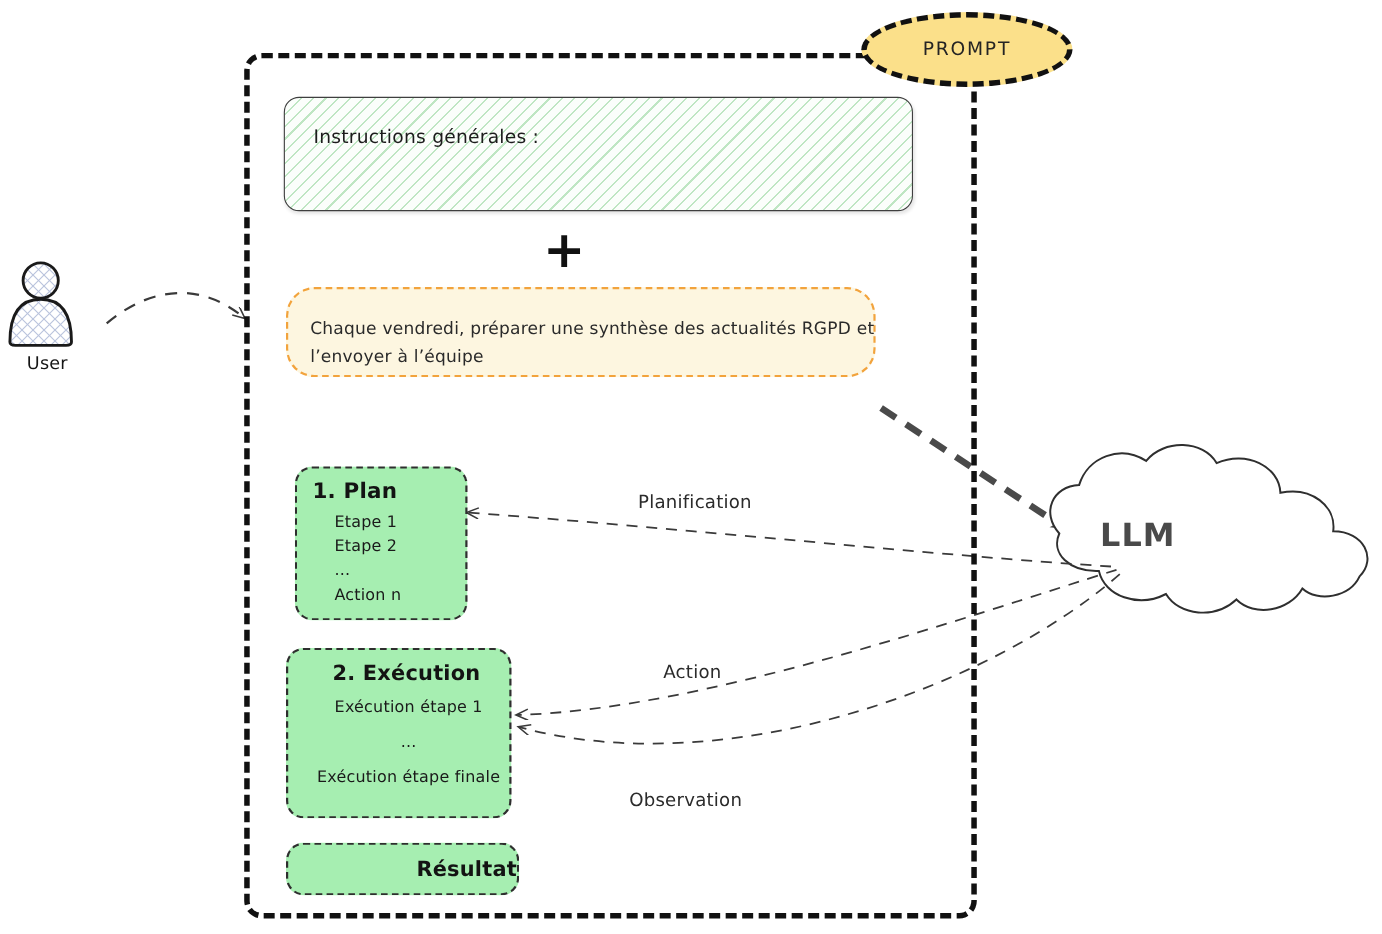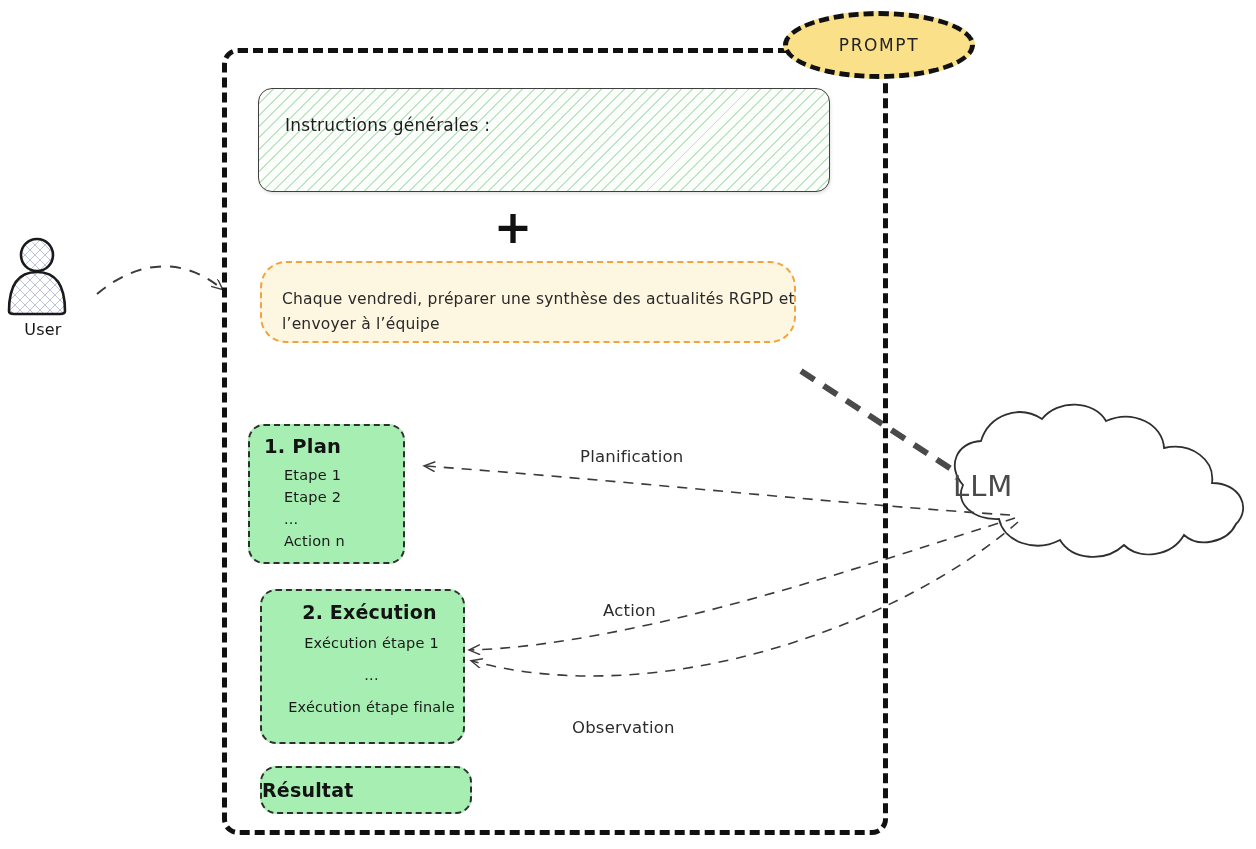--- a/index.html
+++ b/index.html
@@ -130,25 +130,25 @@
   }
 
   
   .green-box {
     position: absolute;
     border: 2.6px dashed #2e2e2e;
     border-radius: 16px;
     box-sizing: border-box;
     background: #a6eeb1;
   }
-  #plan-box { left: 248px; top: 424px; width: 157px; height: 140px; }
+  #plan-box { left: 268px; top: 424px; width: 157px; height: 140px; }
   #exec-box { left: 260px; top: 589px; width: 205px; height: 155px; text-align: center; }
   #result-box {
     left: 260px; top: 766px; width: 212px; height: 48px;
-    display: flex; align-items: center; justify-content: flex-start;
+    display: flex; align-items: center; justify-content: flex-end;
   }
 
   .box-title {
     font-size: 19.5px;
     color: #131313;
     font-weight: 600;
     padding: 9px 0 0 14px;
   }
   #exec-box .box-title { font-size: 19px; padding-top: 10px; padding-left: 14px; }
   .box-item {
@@ -175,26 +175,26 @@
     top: 320px;
     width: 66px;
     text-align: center;
     font-size: 16px;
     color: #151515;
   }
 
   
   #llm-label {
     position: absolute;
-    left: 953px;
+    left: 1000px;
     top: 469px;
     font-size: 29px;
     color: #4a4a4a;
     letter-spacing: 1px;
-    font-weight: 400;
+    font-weight: 700;
   }
 
   
   .edge-label {
     position: absolute;
     font-size: 16.5px;
     color: #2b2b2b;
     white-space: nowrap;
   }
   #label-planification { left: 580px; top: 447px; }

